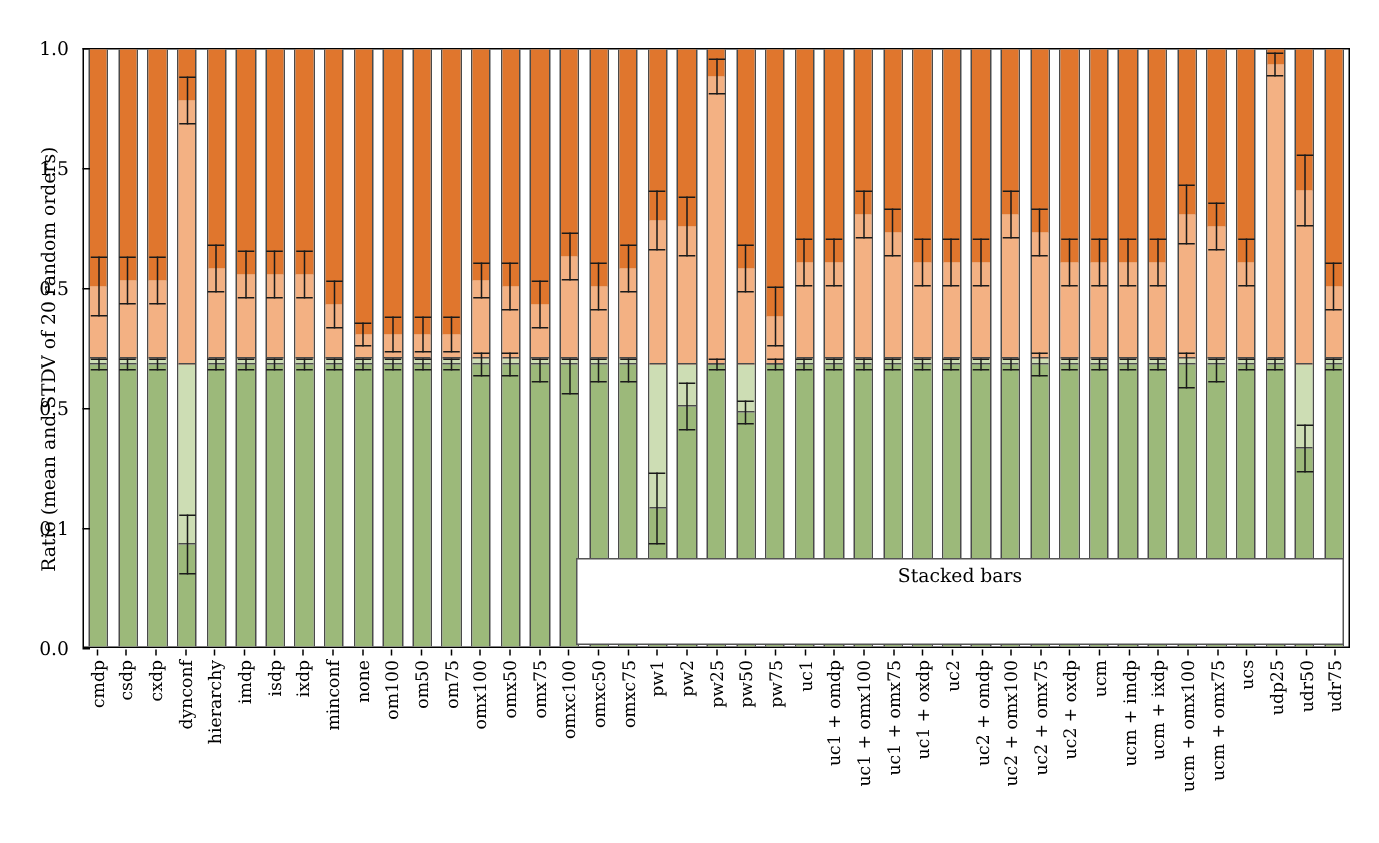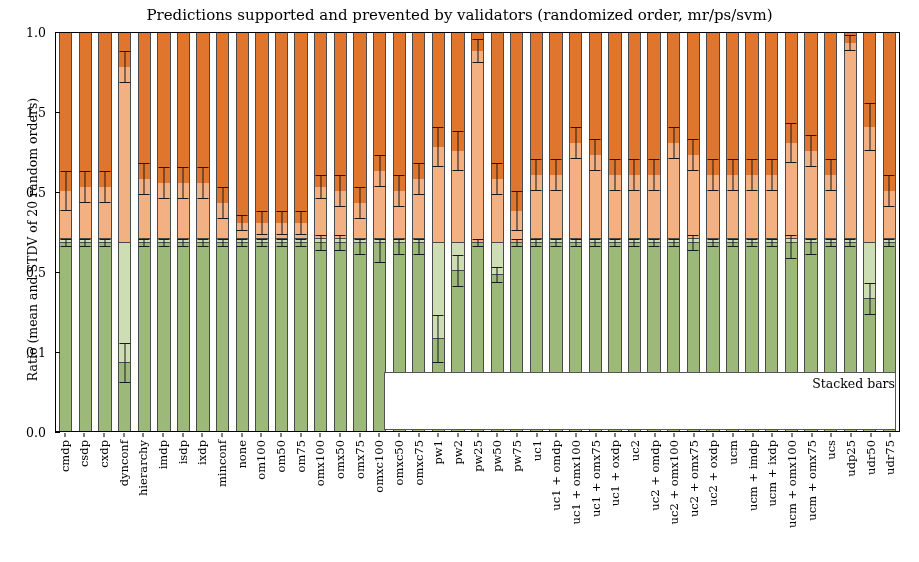--- a/index.html
+++ b/index.html
@@ -175,21 +175,21 @@
     position: absolute;
     left: 384px;
     top: 372px;
     width: 512px;
     height: 58px;
     background: #fff;
     border: 1px solid #555;
     box-sizing: border-box;
   }
   #legend-title {
-    text-align: right;
+    text-align: center;
     font-size: 12.5px;
     padding-top: 3px;
   }
   #legend-items {
     display: flex;
     align-items: center;
     justify-content: space-around;
     padding: 4px 6px 0 6px;
   }
   .legend-item {
@@ -205,21 +205,20 @@
   }
   .legend-label {
     font-size: 12.5px;
   }
 </style>
 </head>
 <body>
 
 <div id="root">
 
-  <div id="title">Predictions supported and prevented by validators (randomized order, mr/ps/svm)</div>
 
   <div id="ylabel-wrap">
     <div id="ylabel">Ratio (mean and STDV of 20 random orders)</div>
   </div>
 
   <div id="yticks">
       <div class="ytick" style="top: 400px;">0.0</div>
       <div class="ytick" style="top: 320px;">0.1</div>
       <div class="ytick" style="top: 240px;">0.5</div>
       <div class="ytick" style="top: 160px;">0.5</div>

